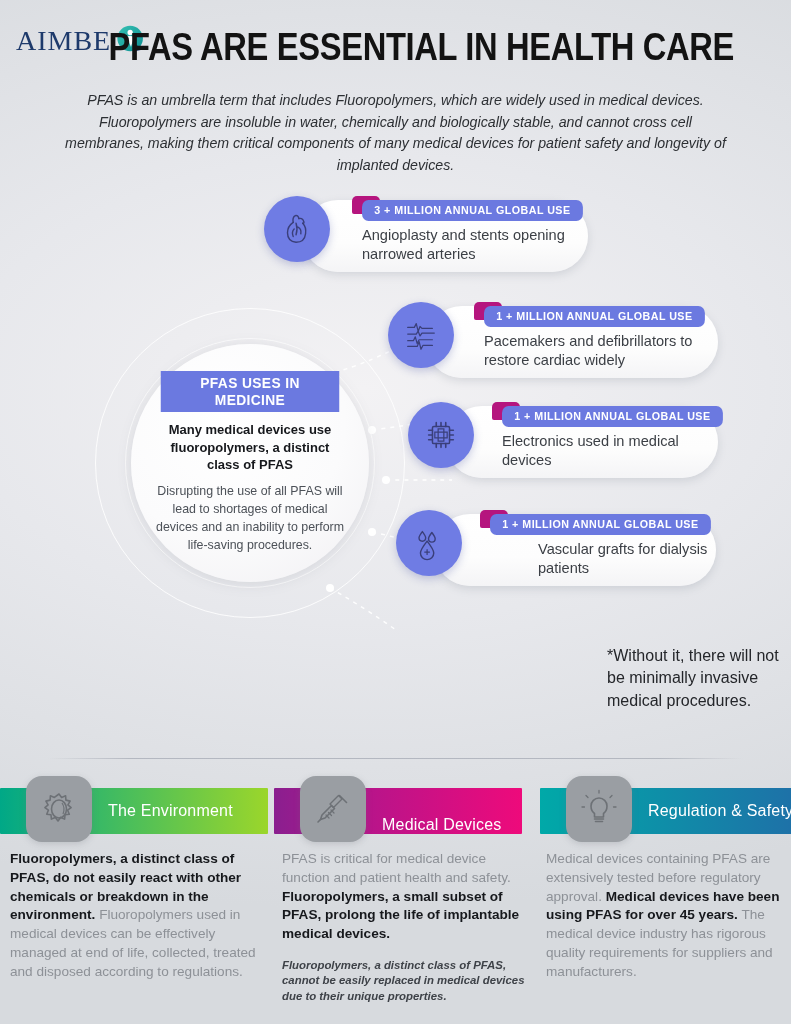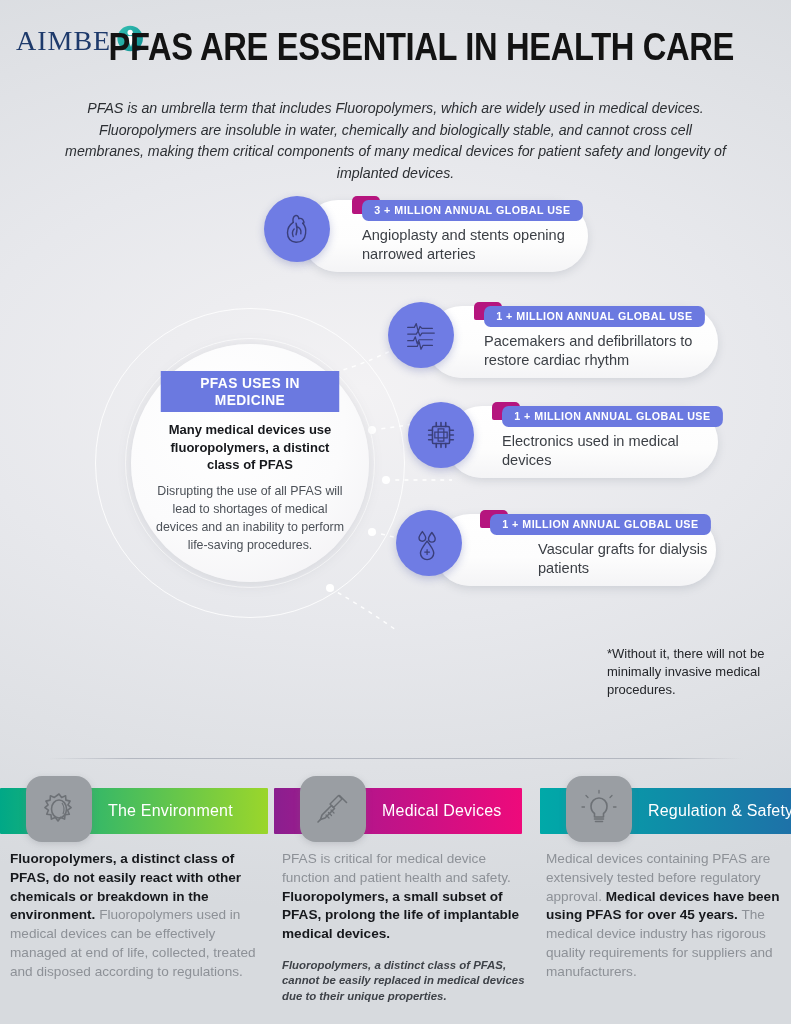--- a/index.html
+++ b/index.html
@@ -63,21 +63,20 @@
   #intro {
     position: absolute;
     top: 90px;
     left: 60px;
     right: 60px;
     text-align: center;
     font-style: italic;
     font-size: 14.2px;
     line-height: 1.52;
     color: #2c2f33;
-    margin-top: 8px;
   }
 
   
   #middle {
     position: absolute;
     top: 180px; left: 0; right: 0;
     height: 590px;
   }
 
   #side-note {
@@ -210,21 +209,21 @@
     line-height: 1.31;
     color: #3b3f45;
     z-index: 2;
   }
 
   #footnote {
     position: absolute;
     left: 607px;
     top: 465px;
     width: 175px;
-    font-size: 13px;
+    font-size: 16px;
     line-height: 1.4;
     color: #24262a;
   }
 
   #divider {
     position: absolute;
     left: 48px; right: 48px;
     top: 758px;
     height: 1px;
     background: linear-gradient(90deg, rgba(170,175,185,0) 0%, rgba(165,170,180,0.75) 12%, rgba(165,170,180,0.75) 88%, rgba(170,175,185,0) 100%);
@@ -369,21 +368,21 @@
           <path d="M22 9 Q26 8 27 12 Q28 14 26 14"></path>
           <path d="M19 14 Q21 20 19 26 M21 18 Q25 20 24 25 M17 20 Q14 23 16 28"></path>
         </svg>
       </div>
     </div>
 
     <div class="card" style="left:388px; top:122px; width:330px;">
       <div class="card-pill" style="width:292px;"></div>
       <div class="tab" style="left:86px; top:0px;"></div>
       <div class="badge" style="left:96px; top:4px;">1 + MILLION ANNUAL GLOBAL USE</div>
-      <div class="card-text" style="left:96px; top:30px; width:226px;">Pacemakers and defibrillators to restore cardiac rhythm</div>
+      <div class="card-text" style="left:96px; top:30px; width:226px;">Pacemakers and defibrillators to restore cardiac widely</div>
       <div class="card-icon">
         <svg viewBox="0 0 40 40" fill="none" stroke="#3a3f7a" stroke-width="1.3" stroke-linecap="round" stroke-linejoin="round">
           <path d="M6 12 H13 l2-4 2 8 2-5 2 2 h11"></path>
           <path d="M6 19 H15 l2-3 2 5 2-3 h13"></path>
           <path d="M6 26 H12 l2-4 2 7 2-4 h14"></path>
           <path d="M6 32 H16 l2-5 2 8 2-4 h10"></path>
         </svg>
       </div>
     </div>
 
@@ -434,21 +433,21 @@
       <div class="band-icon">
         <svg viewBox="0 0 40 40" fill="none" stroke="#6d7176" stroke-width="1.6" stroke-linejoin="round">
           <path d="M20 5 l2.6 3.4 4-1.6 .3 4.3 4.2 1 -2.2 3.7 3.2 2.9 -3.5 2.5 1.7 4 -4.3 .6 -.4 4.3 -4-1.7 -2.6 3.5 -2.6-3.5 -4 1.7 -.4-4.3 -4.3-.6 1.7-4 -3.5-2.5 3.2-2.9 -2.2-3.7 4.2-1 .3-4.3 4 1.6 Z"></path>
           <ellipse cx="20" cy="20" rx="7.5" ry="9"></ellipse>
           <path d="M23 14 q3.5 5 1 11" stroke-width="1.2"></path>
         </svg>
       </div>
       <span class="band-label">The Environment</span>
     </div>
 
-    <div class="band" style="left:274px; width:248px;">
+    <div class="band" style="left:274px; width:248px;align-items:flex-end;">
       <div class="band-bar" style="background:linear-gradient(90deg,#8a1f8f 0%,#b4158b 34%,#ee0a7b 100%);"></div>
       <div class="band-icon">
         <svg viewBox="0 0 40 40" fill="none" stroke="#6d7176" stroke-width="1.6" stroke-linecap="round" stroke-linejoin="round">
           <path d="M26.5 6.5 L33.5 13.5"></path>
           <path d="M29 10 L20.5 18.5 l-3.5-3.5 8.5-8.5 Z" stroke-width="1.4"></path>
           <path d="M21.5 19.5 L12 29 l-4.5 1.5 1.5-4.5 9.5-9.5 Z"></path>
           <path d="M18 21 l3 3 M15.5 23.5 l3 3 M13 26 l3 3" stroke-width="1.2"></path>
           <path d="M7.5 30.5 L5 33"></path>
         </svg>
       </div>

